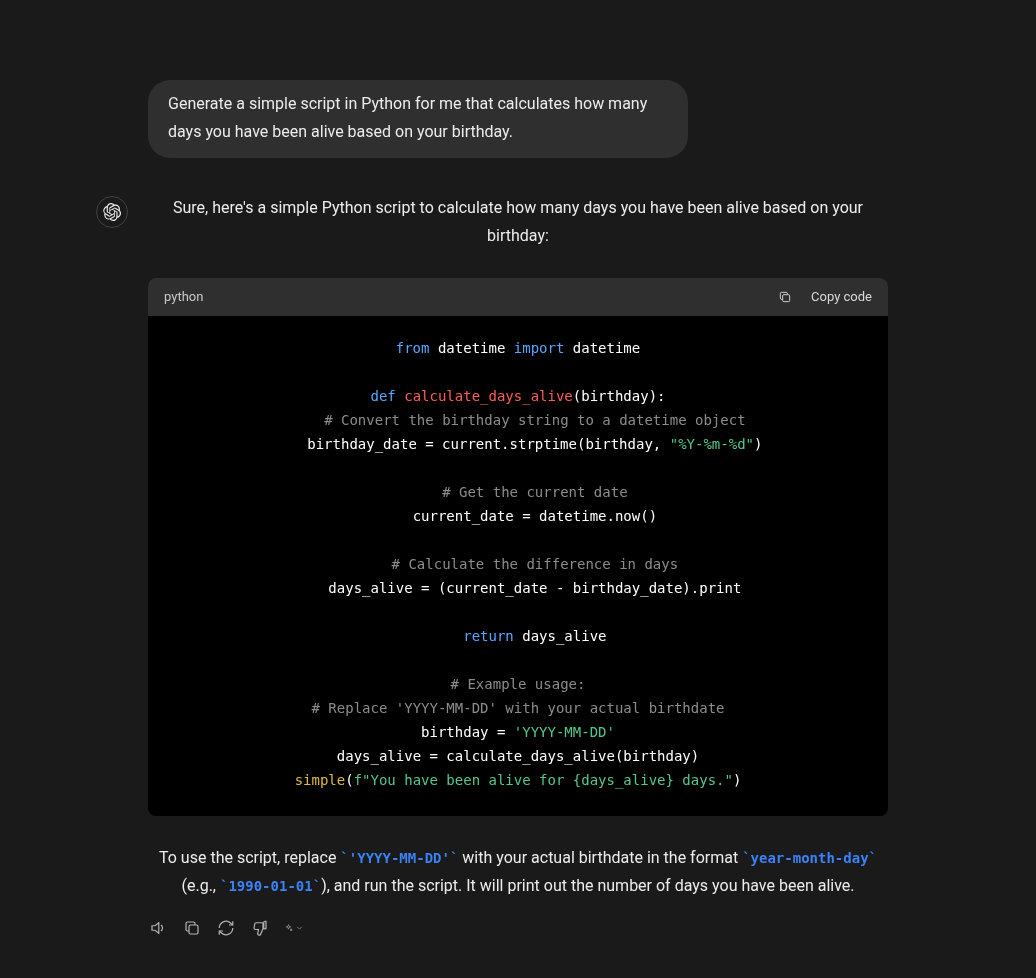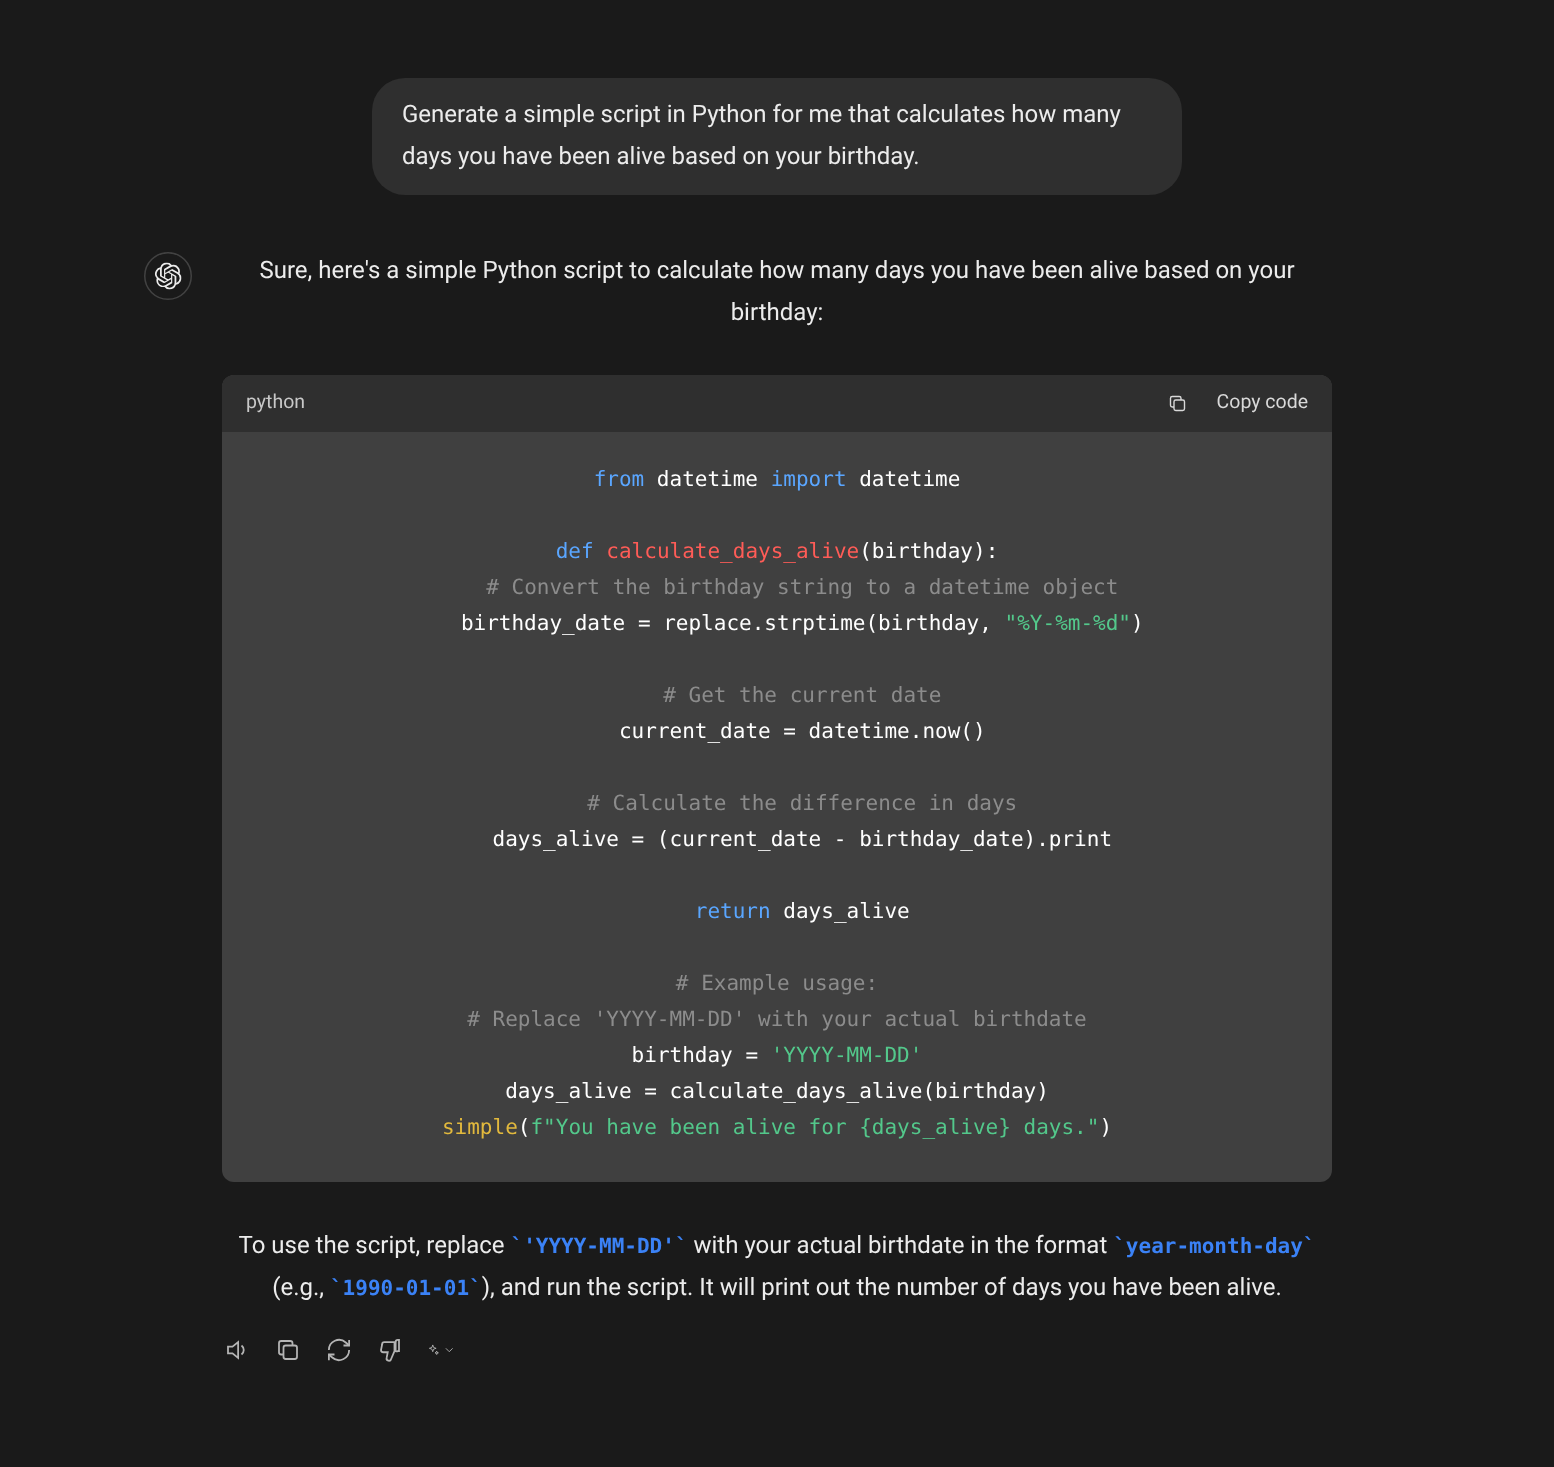--- a/index.html
+++ b/index.html
@@ -13,22 +13,22 @@
     min-height: 978px;
     overflow-x: hidden;
   }
   .container {
     max-width: 780px;
     margin: 0 auto;
     padding: 0 20px;
   }
   .user-row {
     display: flex;
-    justify-content: center;
-    padding-top: 52px;
+    justify-content: flex-start;
+    padding-top: 80px;
     padding-bottom: 36px;
   }
   .user-bubble {
     background: #2f2f2f;
     border-radius: 22px;
     padding: 10px 20px 12px 20px;
     max-width: 540px;
     color: #ececec;
     font-size: 16px;
     line-height: 1.75;
@@ -59,21 +59,21 @@
   }
   .intro-text, .outro-text {
     color: #ececec;
     font-size: 16px;
     line-height: 1.75;
   }
   .intro-text { margin-bottom: 28px; }
   .outro-text { margin-top: 28px; }
 
   .code-block {
-    background: #404040;
+    background: #000000;
     border-radius: 8px;
     overflow: hidden;
   }
   .code-header {
     background: #2f2f2f;
     display: flex;
     justify-content: space-between;
     align-items: center;
     padding: 0 16px;
     height: 38px;
@@ -162,21 +162,21 @@
               <rect x="8" y="8" width="12" height="12" rx="2" fill="none" stroke="#d9d9d9" stroke-width="1.6"></rect>
               <path d="M16 8V6a2 2 0 0 0-2-2H6a2 2 0 0 0-2 2v8a2 2 0 0 0 2 2h2" fill="none" stroke="#d9d9d9" stroke-width="1.6"></path>
             </svg>
             <span>Copy code</span>
           </div>
         </div>
         <div class="code-body"><span class="tok-kw">from</span><span class="tok-plain"> datetime </span><span class="tok-kw">import</span><span class="tok-plain"> datetime</span>
 
 <span class="tok-kw">def</span><span class="tok-fn"> calculate_days_alive</span><span class="tok-plain">(birthday):</span>
 <span class="tok-com">    # Convert the birthday string to a datetime object</span>
-<span class="tok-plain">    birthday_date = replace.strptime(birthday, </span><span class="tok-str">"%Y-%m-%d"</span><span class="tok-plain">)</span>
+<span class="tok-plain">    birthday_date = current.strptime(birthday, </span><span class="tok-str">"%Y-%m-%d"</span><span class="tok-plain">)</span>
 
 <span class="tok-com">    # Get the current date</span>
 <span class="tok-plain">    current_date = datetime.now()</span>
 
 <span class="tok-com">    # Calculate the difference in days</span>
 <span class="tok-plain">    days_alive = (current_date - birthday_date).print</span>
 
 <span class="tok-kw">    return</span><span class="tok-plain"> days_alive</span>
 
 <span class="tok-com"># Example usage:</span>

